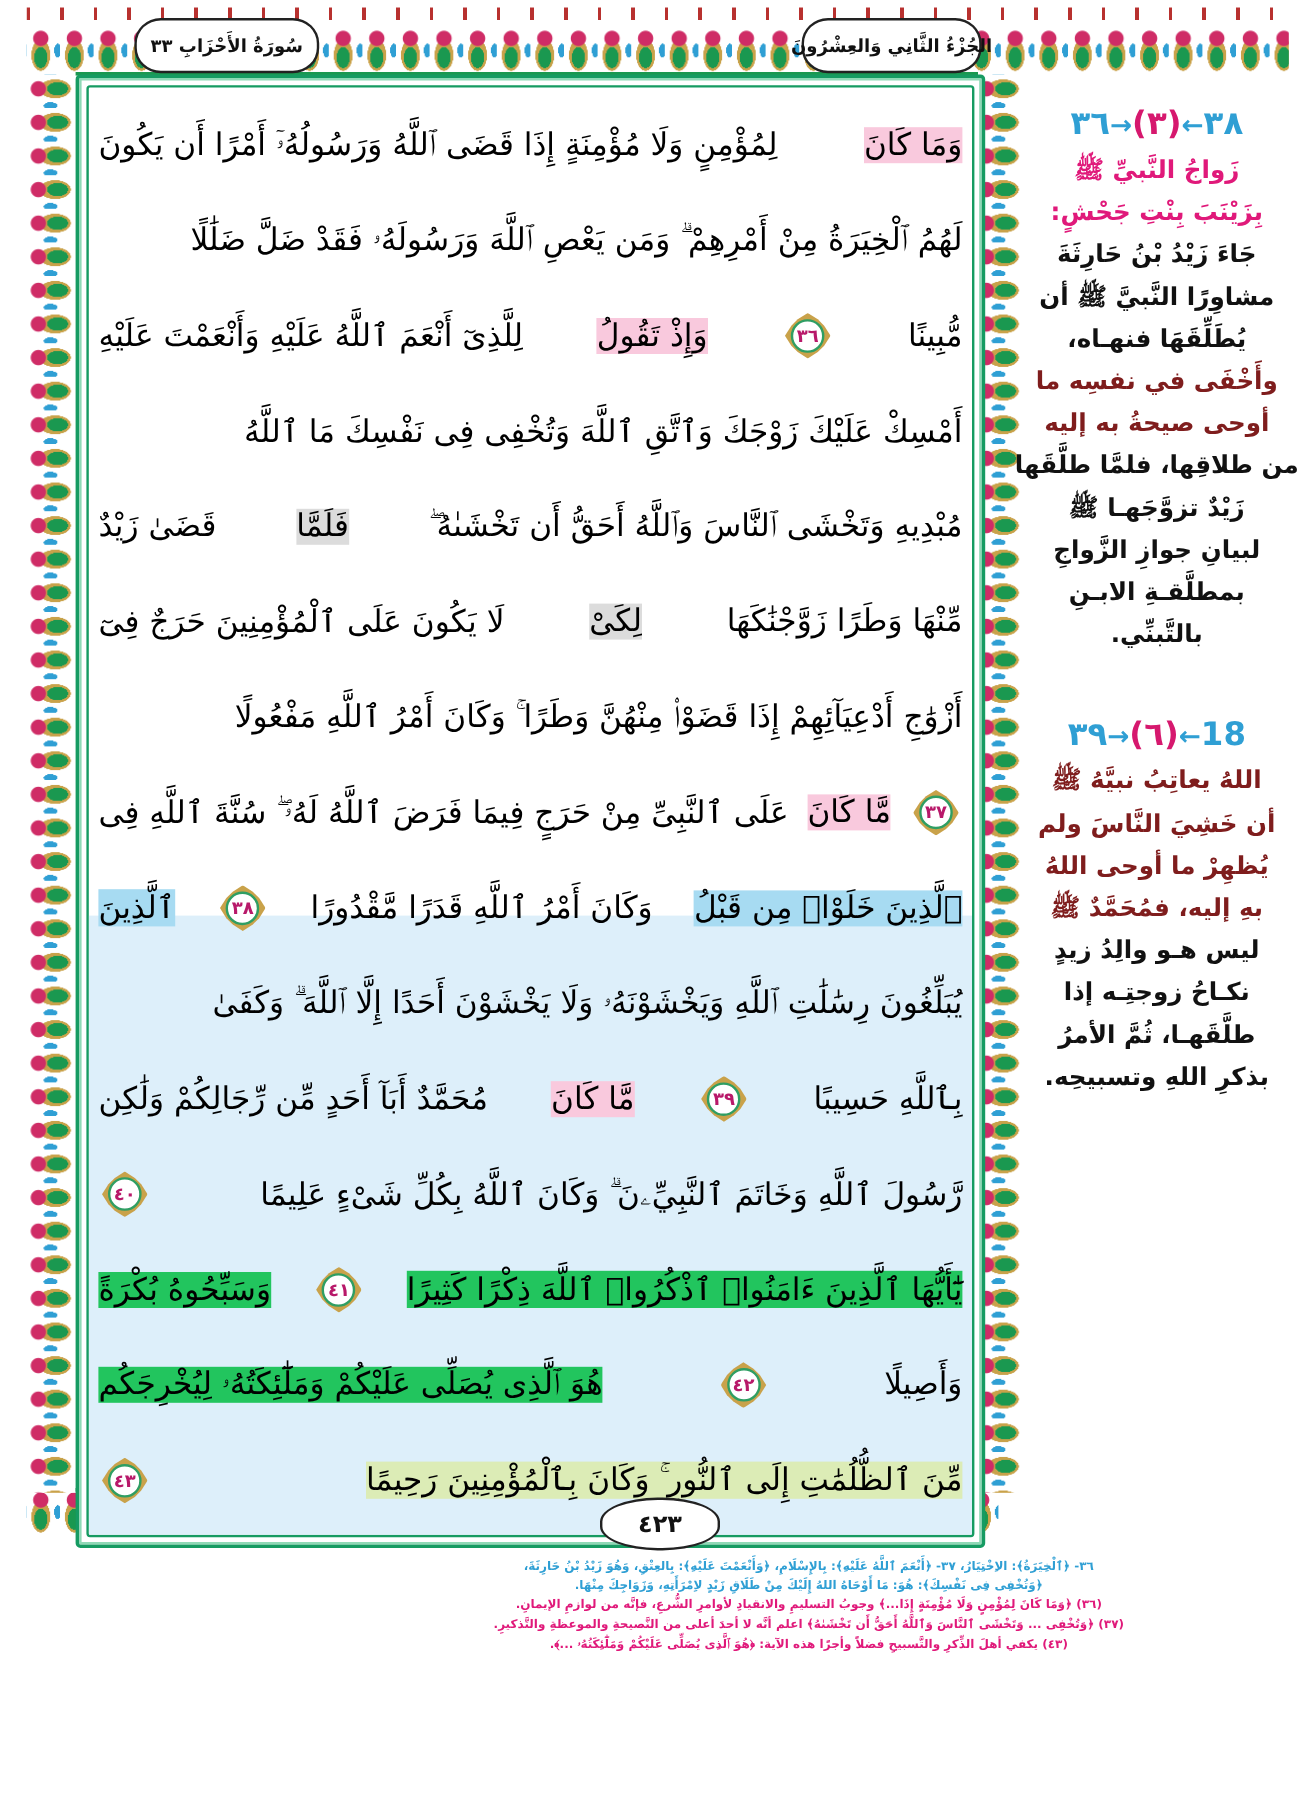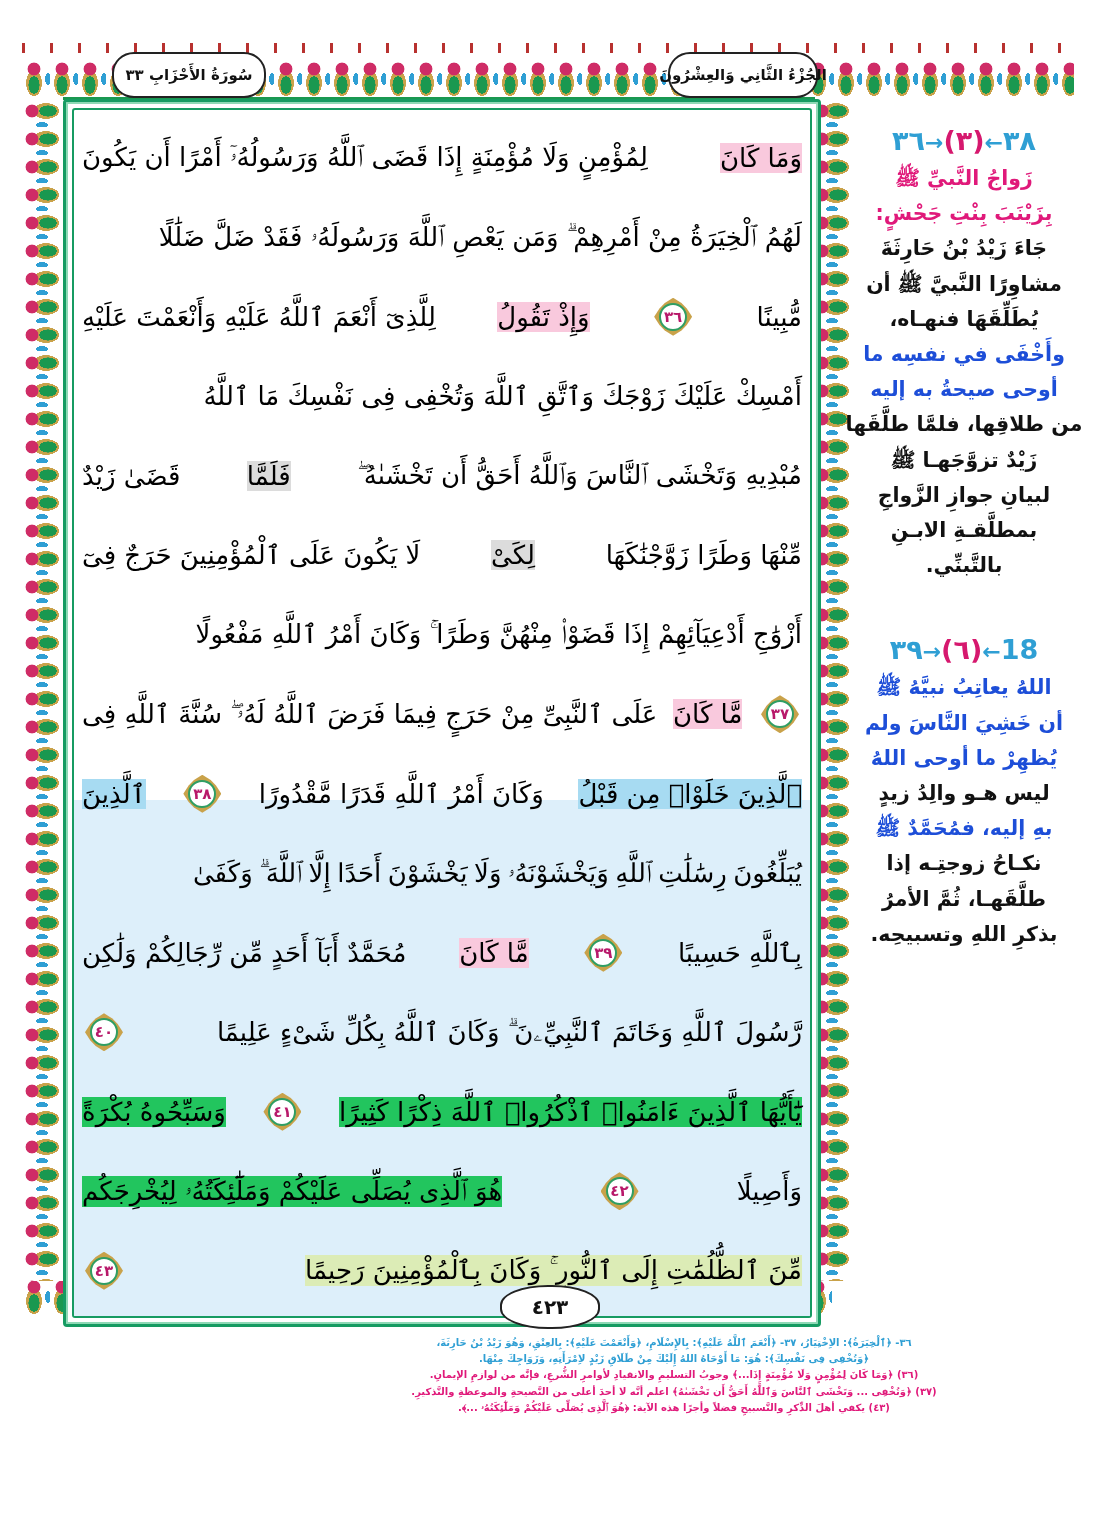--- a/index.html
+++ b/index.html
@@ -3,21 +3,21 @@
 <meta charset="utf-8">
 <title>Quran Page</title>
 <style>
   html,body{margin:0;padding:0;background:#ffffff;}
   body{
     width:1096px;height:1513px;position:relative;overflow:hidden;
     font-family:"DejaVu Sans","Liberation Sans",sans-serif;
   }
 
   
-  #page{position:absolute;inset:0;background:#fff;margin-top:37px;}
+  #page{position:absolute;inset:0;background:#fff;}
 
   
   .band{position:absolute;background-repeat:repeat;}
 
   .motif-h{
     background-image:
       radial-gradient(ellipse 7px 11px at 12px 26px,#1a9850 0 78%,transparent 80%),
       radial-gradient(circle at 12px 10px,#cf2c66 0 16%,transparent 18%),
       radial-gradient(ellipse 4px 8px at 26px 20px,#2f9fd4 0 70%,transparent 72%),
       radial-gradient(ellipse 9px 15px at 12px 24px,#c9a24a 0 86%,transparent 88%),
@@ -114,21 +114,21 @@
     direction:rtl;text-align:center;color:#2f9fd4;font-size:27px;font-weight:bold;
     letter-spacing:0px;margin-bottom:6px;white-space:nowrap;
   }
   .side-range .pnum{color:#d6186e;}
   .side-range .arrow{color:#2f9fd4;font-size:22px;}
   .side-p{
     font-size:20.5px;line-height:1.62;color:#111;font-weight:bold;
     text-align:justify;text-align-last:center;direction:rtl;margin:0 0 2px;
   }
   .c-pink{color:#e0197a;}
-  .c-blue{color:#1d4ed8;}
+  .c-blue{color:#7f1d1d;}
 
   
   #footnotes{
     position:absolute;left:262px;top:1298px;width:824px;direction:rtl;
     text-align:center;
   }
   .fn{
     font-size:10px;line-height:1.62;font-weight:bold;direction:rtl;
     white-space:nowrap;text-align:center;
   }
@@ -204,21 +204,21 @@
           </div>
           <div class="lwrap" style="top: 644px; height: 79.5px;">
             <span class="seg hl-blue">ٱلَّذِينَ خَلَوْا۟ مِن قَبْلُ</span>
             <span class="seg ">وَكَانَ أَمْرُ ٱللَّهِ قَدَرًا مَّقْدُورًا</span>
             <span class="ayah">
               <i></i>
               <u>٣٨</u>
             </span>
             <span class="seg hl-blue">ٱلَّذِينَ</span>
           </div>
-          <div class="lwrap" style="top: 723.5px; height: 79.5px; font-family: Liberation Serif, serif;">
+          <div class="lwrap" style="top: 723.5px; height: 79.5px;">
             <span class="seg ">يُبَلِّغُونَ رِسَٰلَٰتِ ٱللَّهِ وَيَخْشَوْنَهُۥ وَلَا يَخْشَوْنَ أَحَدًا إِلَّا ٱللَّهَ ۗ وَكَفَىٰ</span>
           </div>
           <div class="lwrap" style="top: 803px; height: 79.5px;">
             <span class="seg ">بِٱللَّهِ حَسِيبًا</span>
             <span class="ayah">
               <i></i>
               <u>٣٩</u>
             </span>
             <span class="seg hl-pink">مَّا كَانَ</span>
             <span class="seg ">مُحَمَّدٌ أَبَآ أَحَدٍ مِّن رِّجَالِكُمْ وَلَٰكِن</span>
@@ -275,22 +275,22 @@
         <div class="side-p ">زَيْدٌ تزوَّجَهـا ﷺ</div>
         <div class="side-p ">لبيانِ جوازِ الزَّواجِ</div>
         <div class="side-p ">بمطلَّقـةِ الابـنِ</div>
         <div class="side-p ">بالتَّبنِّي.</div>
       </div>
       <div style="margin-top: 52px;">
         <div class="side-range"><span>18</span><span class="arrow">←</span><span class="pnum">(٦)</span><span class="arrow">→</span><span>٣٩</span></div>
         <div class="side-p c-blue">اللهُ يعاتِبُ نبيَّهُ ﷺ</div>
         <div class="side-p c-blue">أن خَشِيَ النَّاسَ ولم</div>
         <div class="side-p c-blue">يُظهِرْ ما أوحى اللهُ</div>
+        <div class="side-p c-blue">بهِ إليه، فمُحَمَّدٌ ﷺ</div>
         <div class="side-p ">ليس هـو والِدُ زيدٍ</div>
-        <div class="side-p c-blue">بهِ إليه، فمُحَمَّدٌ ﷺ</div>
         <div class="side-p ">نكـاحُ زوجتِـه إذا</div>
         <div class="side-p ">طلَّقَهـا، ثُمَّ الأمرُ</div>
         <div class="side-p ">بذكرِ اللهِ وتسبيحِه.</div>
       </div>
     </div>
 
   <div id="footnotes">
       <div class="fn fn-blue">٣٦- ﴿ٱلْخِيَرَةُ﴾: الاِخْتِيَارُ، ٣٧- ﴿أَنْعَمَ ٱللَّهُ عَلَيْهِ﴾: بِالإِسْلَامِ، ﴿وَأَنْعَمْتَ عَلَيْهِ﴾: بِالعِتْقِ، وَهُوَ زَيْدُ بْنُ حَارِثَةَ،</div>
       <div class="fn fn-blue">﴿وَتُخْفِى فِى نَفْسِكَ﴾: هُوَ: مَا أَوْحَاهُ اللهُ إِلَيْكَ مِنْ طَلَاقِ زَيْدٍ لاِمْرَأَتِهِ، وَزَوَاجِكَ مِنْهَا.</div>
       <div class="fn fn-pink">(٣٦) ﴿وَمَا كَانَ لِمُؤْمِنٍ وَلَا مُؤْمِنَةٍ إِذَا...﴾ وجوبُ التسليمِ والانقيادِ لأوامرِ الشُّرعِ، فإنَّه من لوازمِ الإيمانِ.</div>

